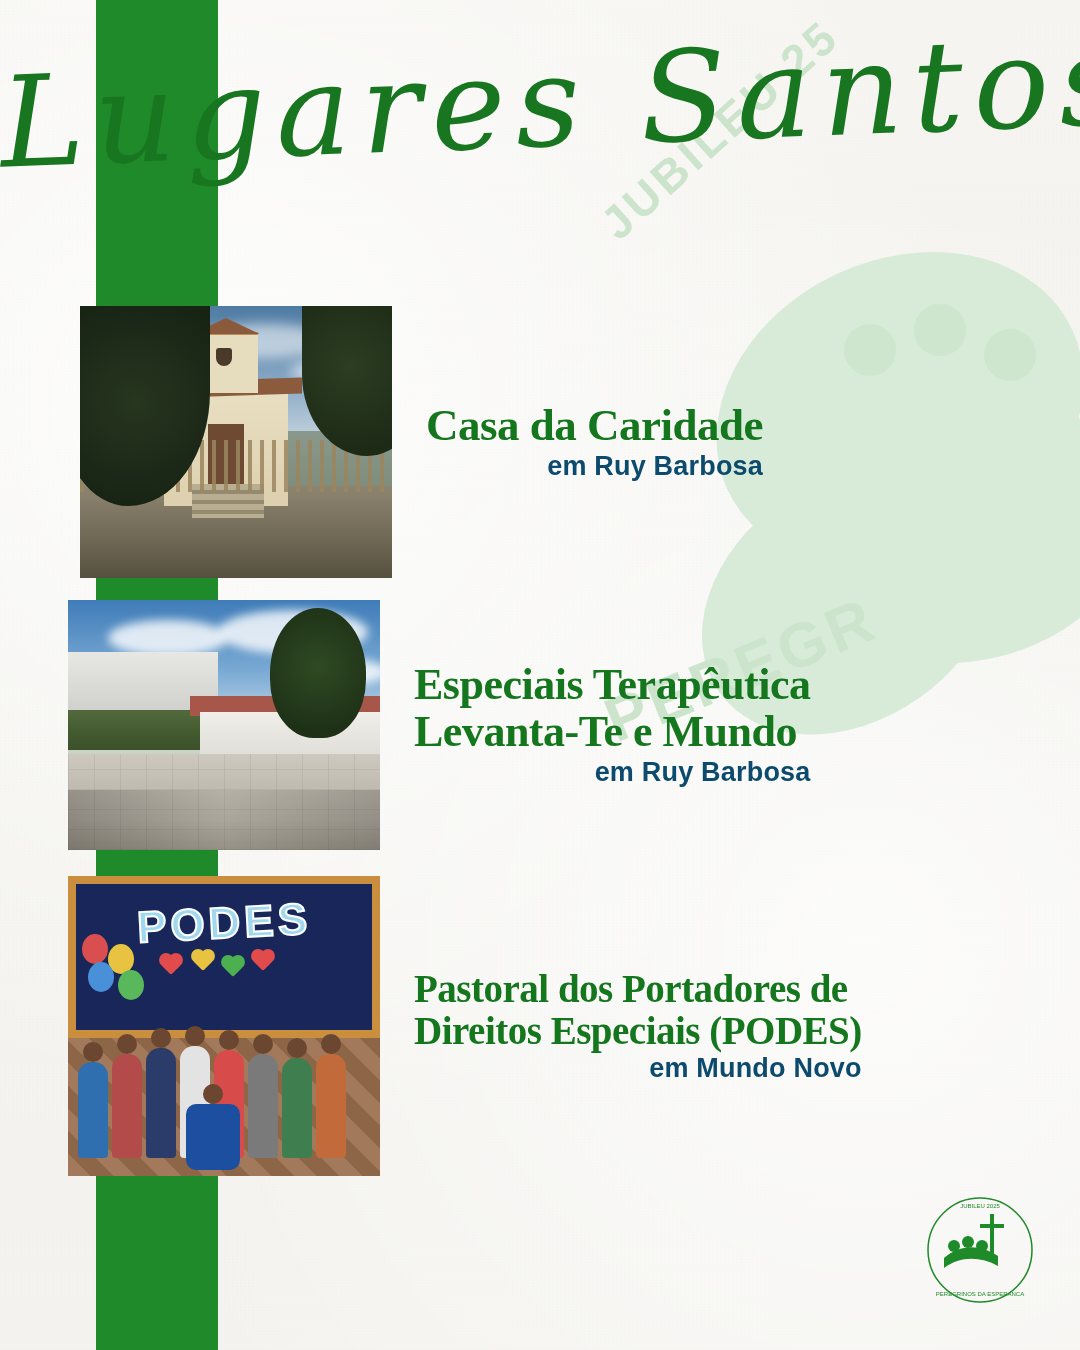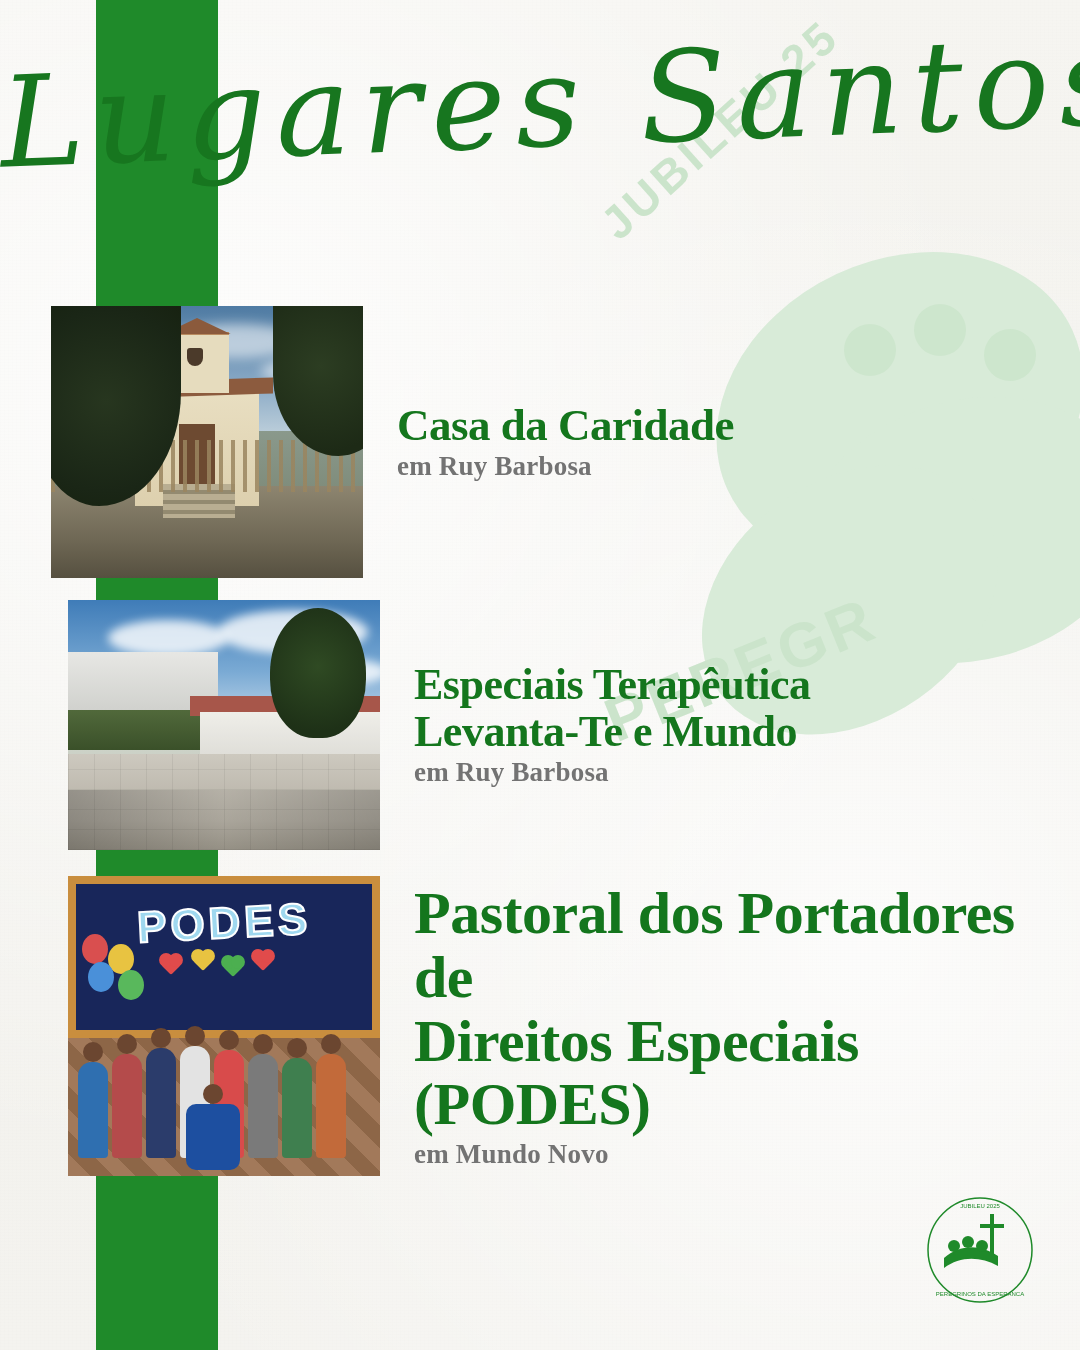--- a/index.html
+++ b/index.html
@@ -127,38 +127,39 @@
   .entry-title {
     color: #14761d;
     font-family: "Liberation Serif", serif;
     font-weight: 700;
     font-size: 45px;
     line-height: 1.06;
     letter-spacing: -0.5px;
     margin: 0;
   }
   .entry-sub {
-    color: #737373;
-    font-family: Liberation Serif, serif;
+    color: #0c4a6e;
+    font-family: Liberation Sans, sans-serif;
     font-weight: 700;
     font-size: 27px;
     margin: 2px 0 0 0;
     letter-spacing: 0.2px;
-  }
-
-  #entry-1 { left: 51px; top: 306px; }
+    text-align: right;
+  }
+
+  #entry-1 { left: 80px; top: 306px; }
   #entry-2 { left: 68px; top: 600px; }
   #entry-3 { left: 68px; top: 876px; }
 
   #entry-1 .thumb { height: 272px; }
   #entry-2 .thumb { height: 250px; }
   #entry-3 .thumb { height: 300px; }
 
   #entry-2 .entry-title { font-size: 44px; }
-  #entry-3 .entry-title { font-size: 60px; }
+  #entry-3 .entry-title { font-size: 39px; }
 
   
   .ph1 { position: absolute; inset: 0; background: linear-gradient(180deg,#5e7f9a 0%, #7a95ab 28%, #8d9c90 40%, #6f7a63 100%); }
   .ph1 .sky { position: absolute; left: 0; top: 0; width: 100%; height: 46%; background: linear-gradient(180deg,#4f7ba3 0%, #86a7c4 60%, #b9ccd9 100%); }
   .ph1 .cloud { position: absolute; background: rgba(255,255,255,0.55); border-radius: 50%; filter: blur(6px); }
   .ph1 .c1 { left: 120px; top: 18px; width: 130px; height: 34px; }
   .ph1 .c2 { left: 210px; top: 52px; width: 100px; height: 26px; }
   .ph1 .tree-l { position: absolute; left: -20px; top: -10px; width: 150px; height: 210px; background: radial-gradient(circle at 50% 50%, #27361f 0%, #1a2616 70%, #16210f 100%); border-radius: 0 0 60% 50%; }
   .ph1 .tree-r { position: absolute; right: -30px; top: 0; width: 120px; height: 150px; background: radial-gradient(circle at 40% 40%, #2c3d22 0%, #1d2a16 75%); border-radius: 0 0 50% 60%; }
   .ph1 .chapel { position: absolute; left: 84px; top: 80px; width: 124px; height: 120px; background: linear-gradient(180deg,#e9dfc2 0%, #ddd0ae 100%); }

